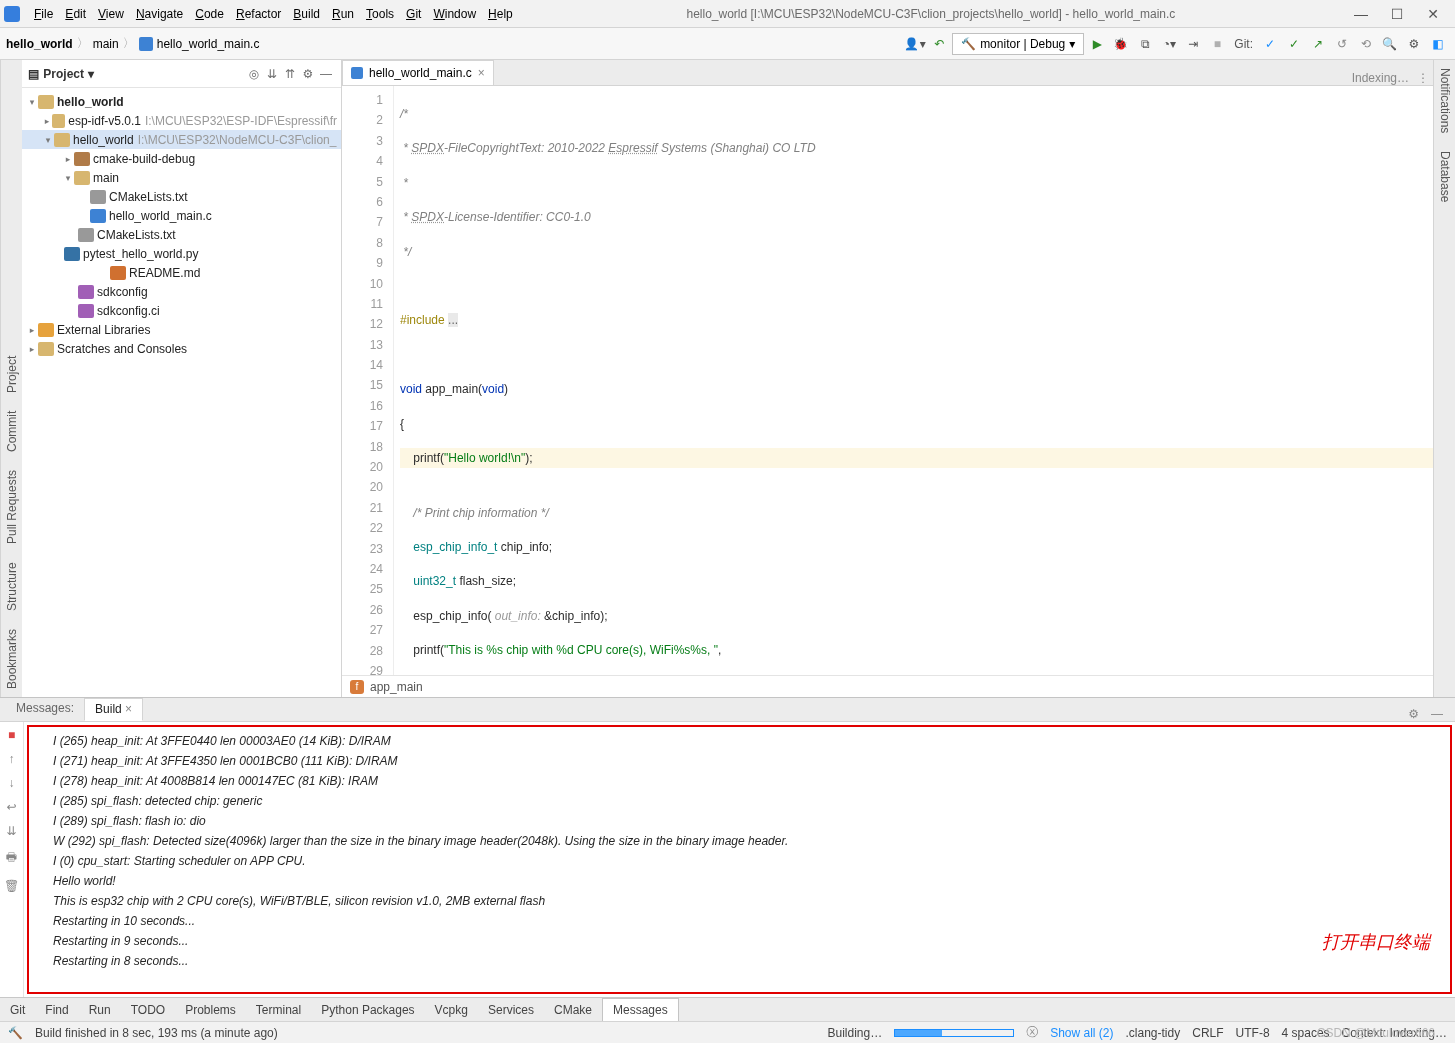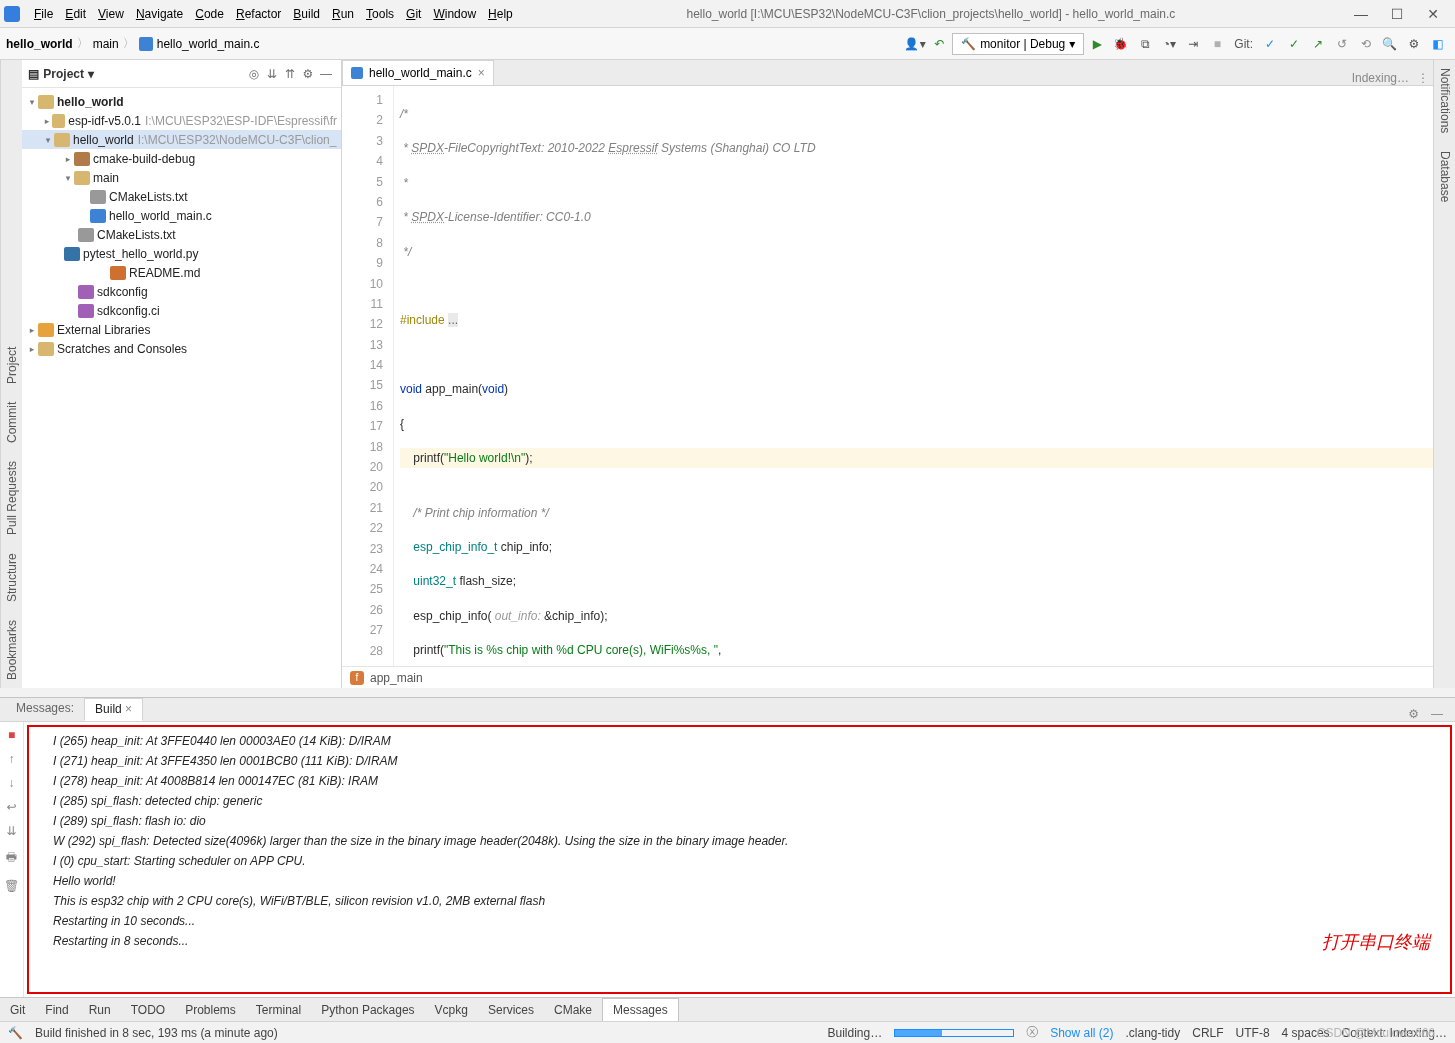--- a/index.html
+++ b/index.html
@@ -58,21 +58,21 @@
 .codebody .cmt { color:#808080; font-style:italic; }
 .codebody .kw { color:#0033b3; }
 .codebody .str { color:#067d17; }
 .codebody .typ { color:#008080; }
 .codebody .include { color:#9e880d; }
 .codebody .hint { color:#999; font-style:italic; }
 .codebody .ul { text-decoration:underline dotted #999; }
 .code .hl { background:#fdf7e3; display:inline-block; width:100%; }
 .breadc { height:22px; background:#fff; border-top:1px solid #e4e4e4; display:flex; align-items:center; padding:0 8px; gap:6px; font-size:12px; color:#555; }
 
-.msgpanel { height:300px; display:flex; flex-direction:column; border-top:1px solid #c4c4c4; background:#fff;margin-top:9px; }
+.msgpanel { height:300px; display:flex; flex-direction:column; border-top:1px solid #c4c4c4; background:#fff; }
 .msgpanel .tabs2 { height:24px; background:#ececec; display:flex; align-items:flex-end; padding:0 6px; border-bottom:1px solid #d4d4d4; }
 .msgpanel .tabs2 .t2 { padding:3px 10px; height:23px; color:#666; }
 .msgpanel .tabs2 .t2.act { background:#fff; border:1px solid #d4d4d4; border-bottom:1px solid #fff; color:#222; }
 .msgpanel .tabs2 .sp { flex:1; }
 .msgcontent { flex:1; display:flex; min-height:0; }
 .msgside { width:24px; border-right:1px solid #e4e4e4; display:flex; flex-direction:column; align-items:center; padding-top:6px; gap:10px; color:#888; }
 .msgout { flex:1; border:2px solid #e10000; margin:3px; padding:4px 24px; overflow:auto; font-family:Consolas,monospace; font-size:13px; line-height:20px; position:relative; color:#262626;font-style:italic; }
 .msgout .ann { color:#e10000; position:absolute; right:20px; bottom:40px; font-family:"Segoe UI",sans-serif; font-size:18px; }
 
 .tooltabs { height:24px; background:#ececec; display:flex; align-items:center; border-top:1px solid #c8c8c8; font-size:11.5px; }
@@ -335,20 +335,21 @@
       <div>I (265) heap_init: At 3FFE0440 len 00003AE0 (14 KiB): D/IRAM</div>
         <div>I (271) heap_init: At 3FFE4350 len 0001BCB0 (111 KiB): D/IRAM</div>
         <div>I (278) heap_init: At 4008B814 len 000147EC (81 KiB): IRAM</div>
         <div>I (285) spi_flash: detected chip: generic</div>
         <div>I (289) spi_flash: flash io: dio</div>
         <div>W (292) spi_flash: Detected size(4096k) larger than the size in the binary image header(2048k). Using the size in the binary image header.</div>
         <div>I (0) cpu_start: Starting scheduler on APP CPU.</div>
         <div>Hello world!</div>
         <div>This is esp32 chip with 2 CPU core(s), WiFi/BT/BLE, silicon revision v1.0, 2MB external flash</div>
         <div>Restarting in 10 seconds...</div>
+        <div>Restarting in 9 seconds...</div>
         <div>Restarting in 8 seconds...</div>
         <div class="ann">打开串口终端</div>
     </div>
   </div>
 </div>
 
 <div class="tooltabs" id="tooltabs">
     <div class="tt">Git</div>
     <div class="tt">Find</div>
     <div class="tt">Run</div>

